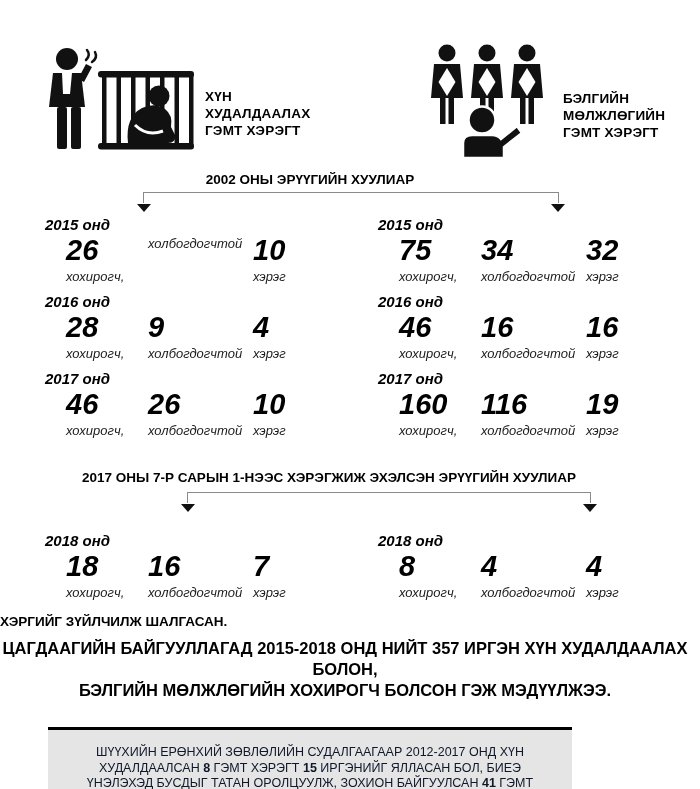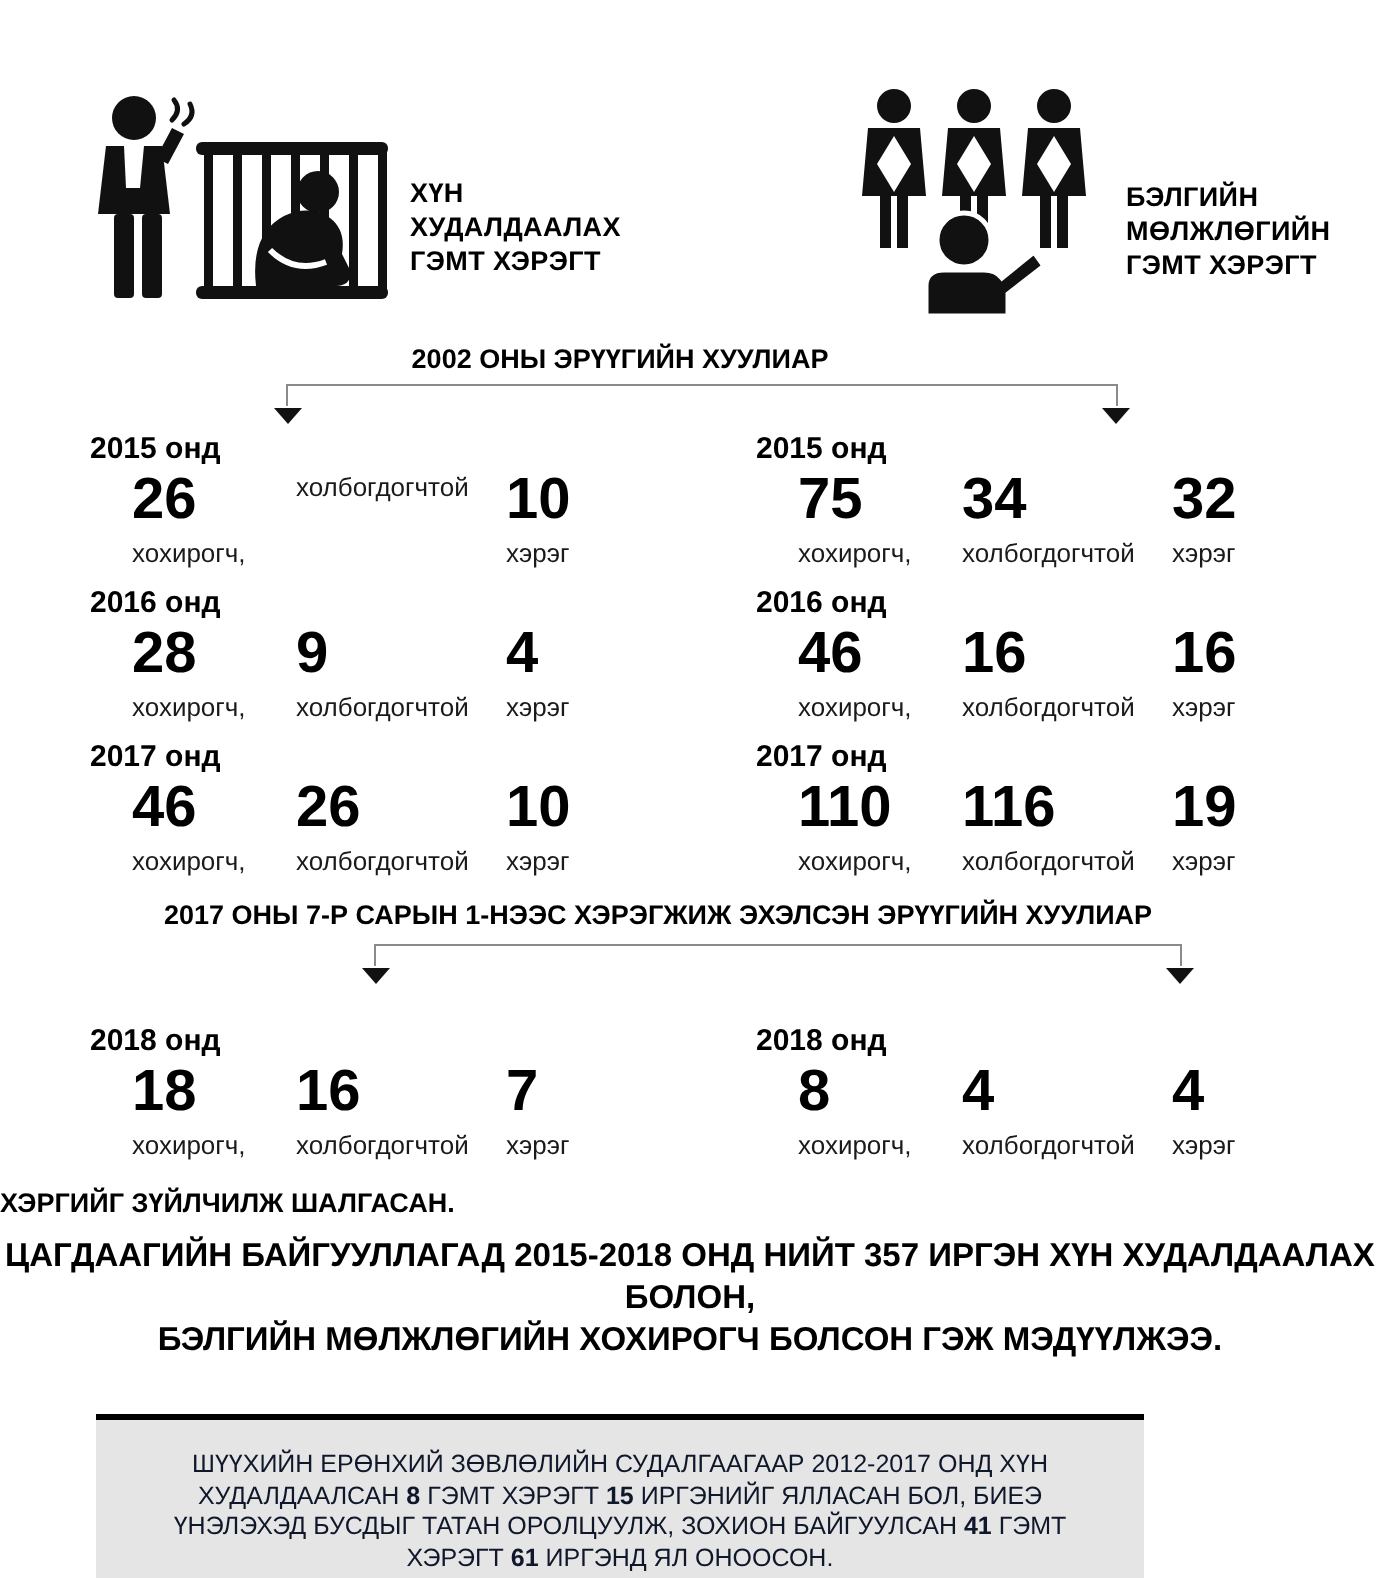--- a/index.html
+++ b/index.html
@@ -24,25 +24,25 @@
 
   
   .law-title{text-align:center;font-weight:700;font-size:13.5px;}
   .bracket{position:relative;height:10px;border:1px solid #8a8a8a;border-bottom:none;}
   #bracket-2002{margin:5px 0 0 143px;width:414px;}
   #bracket-2017{margin:7px 0 0 149px;width:402px;}
   .arrow{position:absolute;bottom:-9px;width:0;height:0;
     border-left:7px solid transparent;border-right:7px solid transparent;
     border-top:8px solid #111;}
   .arrow.l{left:-7px;} .arrow.r{right:-7px;}
-  #law-2002{margin-top:4px;} #law-2017{margin-top:12px;padding-left:38px;}
+  #law-2002{margin-top:4px;} #law-2017{margin-top:32px;padding-left:38px;}
 
   
   .rows{margin-top:13px;}
-  .year-row{display:flex;margin-bottom:9px;}
+  .year-row{display:flex;margin-bottom:9px;font-style:italic;}
   .half{width:350px;}
   .year-label{margin-left:45px;font-size:15px;font-weight:700;}
   .stats{display:flex;margin-left:66px;margin-top:1px;}
   .stat.c1{width:82px}.stat.c2{width:105px}.stat.c3{width:80px}
   .num{font-size:29px;font-weight:700;line-height:33px;}
   .unit{font-size:13px;color:#1a1a1a;margin-top:2px;}
   #row-2018{margin-top:29px;}
 
   
   .checked-line{margin-top:14px;text-align:left;font-weight:700;font-size:13.5px;}
@@ -217,21 +217,21 @@
           <div class="stat c3">
               <div class="num">10</div>
               <div class="unit">хэрэг</div>
             </div>
         </div>
       </div>
       <div class="half">
         <div class="year-label">2017 онд</div>
         <div class="stats">
           <div class="stat c1">
-              <div class="num">110</div>
+              <div class="num">160</div>
               <div class="unit">хохирогч,</div>
             </div>
           <div class="stat c2">
               <div class="num">116</div>
               <div class="unit">холбогдогчтой</div>
             </div>
           <div class="stat c3">
               <div class="num">19</div>
               <div class="unit">хэрэг</div>
             </div>

